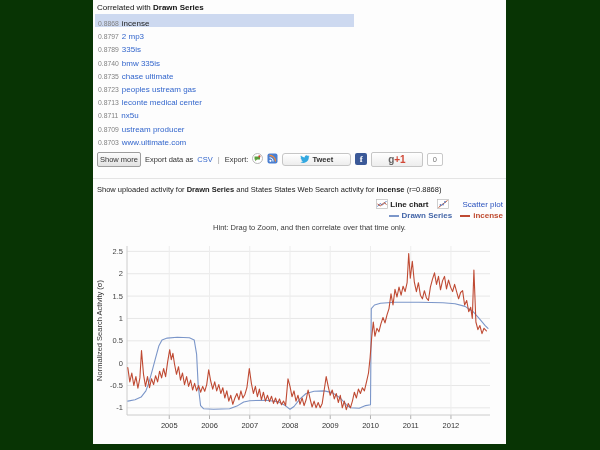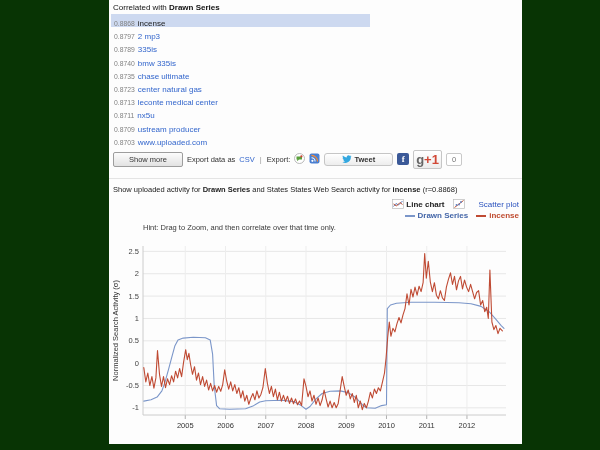--- a/index.html
+++ b/index.html
@@ -5,58 +5,57 @@
   html,body{margin:0;padding:0;}
   body{
     width:600px;height:450px;overflow:hidden;position:relative;
     background:#083404;
     font-family:"Liberation Sans", sans-serif;
     -webkit-font-smoothing:antialiased;
   }
   .page{
     position:absolute;left:93px;top:0;width:413px;height:444px;
     background:#fdfdfd;
-    margin-left:16px;
   }
   
   .rheader{position:absolute;left:4px;top:3px;font-size:8px;color:#111;}
   .rheader b{font-weight:bold;}
   .rlist{position:absolute;left:2px;top:14px;width:270px;}
   .row{height:13.2px;line-height:13.2px;padding-left:3px;width:256px;cursor:pointer;}
   .row.sel{background:#cdd9f0;}
   .val{color:#828282;font-size:6.8px;margin-right:3px;}
   .term{color:#3366cc;font-size:8px;}
   .row.sel .term{color:#1c1c1c;}
   
   .toolbar{position:absolute;left:4px;top:151px;height:16px;display:flex;align-items:center;gap:4px;font-size:7.5px;color:#333;}
   .btn{
     display:inline-flex;align-items:center;justify-content:center;gap:2px;
     border:1px solid #9d9d9d;border-radius:2px;
     background:linear-gradient(#fcfcfc,#e2e2e2);
-    font-size:7.5px;color:#333;padding:2px 15px;cursor:pointer;white-space:nowrap;
+    font-size:7.5px;color:#333;padding:2px 2px;cursor:pointer;white-space:nowrap;
   }
   .link{color:#3366cc;cursor:pointer;}
   .sep{color:#999;margin:0 1px;}
   .icon{display:inline-block;vertical-align:middle;cursor:pointer;}
   .tweet{border:1px solid #c6c6c6;border-radius:3px;background:linear-gradient(#fff,#ededed);padding:1px 17px;font-weight:bold;font-size:7.5px;display:inline-flex;align-items:center;gap:2px;cursor:pointer;}
   .fb{width:12px;height:12px;background:#3b5998;border-radius:2px;color:#fff;font-weight:bold;font-size:9px;line-height:12px;text-align:center;font-family:"Liberation Serif",serif;cursor:pointer;}
-  .gplus{border:1px solid #c6c6c6;border-radius:2px;background:linear-gradient(#fff,#ededed);padding:1px 2px;font-size:13px;font-weight:bold;color:#666;cursor:pointer;}
+  .gplus{border:1px solid #c6c6c6;border-radius:2px;background:linear-gradient(#fff,#ededed);padding:1px 16px;font-size:10px;font-weight:bold;color:#666;cursor:pointer;}
   .gplus .plus{color:#d14836;}
   .count{border:1px solid #c9c9c9;border-radius:2px;background:#fff;padding:1px 5px;font-size:7.5px;color:#777;}
   
   .chart-section{position:absolute;left:0;top:178px;width:413px;height:266px;border-top:1px solid #e4e4e4;}
   .subtitle{position:absolute;left:4px;top:6px;width:405px;font-size:7.5px;color:#222;}
   .subtitle b{font-weight:bold;}
   .selector{position:absolute;right:3px;top:20px;display:flex;gap:8px;font-size:8px;}
   .sel-line{font-weight:bold;color:#222;display:inline-flex;align-items:center;gap:2px;cursor:pointer;}
   .sel-scatter{color:#2a52be;display:inline-flex;align-items:center;gap:14px;cursor:pointer;}
   .legend{position:absolute;right:3px;top:32px;display:flex;align-items:center;gap:8px;font-size:8px;font-weight:bold;}
   .leg-item{display:inline-flex;align-items:center;gap:3px;}
   .leg-swatch{display:inline-block;width:10px;height:2px;}
-  .hint{position:absolute;left:34px;top:44px;width:365px;font-size:7.5px;color:#3a3a3a;}
+  .hint{position:absolute;left:34px;top:44px;width:365px;text-align:center;font-size:7.5px;color:#3a3a3a;}
   .chartsvg{position:absolute;left:0;top:57px;width:413px;height:209px;}
 </style>
 </head>
 <body>
 
 <div class="page">
 
   <div class="rheader"><span>Correlated with </span><b>Drawn Series</b></div>
 
   <div class="rlist">
@@ -69,33 +68,33 @@
       <div class="row">
       <span class="val">0.8789</span><span class="term">335is</span>
     </div>
       <div class="row">
       <span class="val">0.8740</span><span class="term">bmw 335is</span>
     </div>
       <div class="row">
       <span class="val">0.8735</span><span class="term">chase ultimate</span>
     </div>
       <div class="row">
-      <span class="val">0.8723</span><span class="term">center natural gas</span>
+      <span class="val">0.8723</span><span class="term">peoples ustream gas</span>
     </div>
       <div class="row">
       <span class="val">0.8713</span><span class="term">leconte medical center</span>
     </div>
       <div class="row">
       <span class="val">0.8711</span><span class="term">nx5u</span>
     </div>
       <div class="row">
       <span class="val">0.8709</span><span class="term">ustream producer</span>
     </div>
       <div class="row">
-      <span class="val">0.8703</span><span class="term">www.uploaded.com</span>
+      <span class="val">0.8703</span><span class="term">www.ultimate.com</span>
     </div>
     </div>
 
   <div class="toolbar">
     <span class="btn">Show more</span>
     <span>Export data as </span>
     <span class="link">CSV</span>
     <span class="sep">|</span>
     <span>Export:</span>
     <span class="icon">

